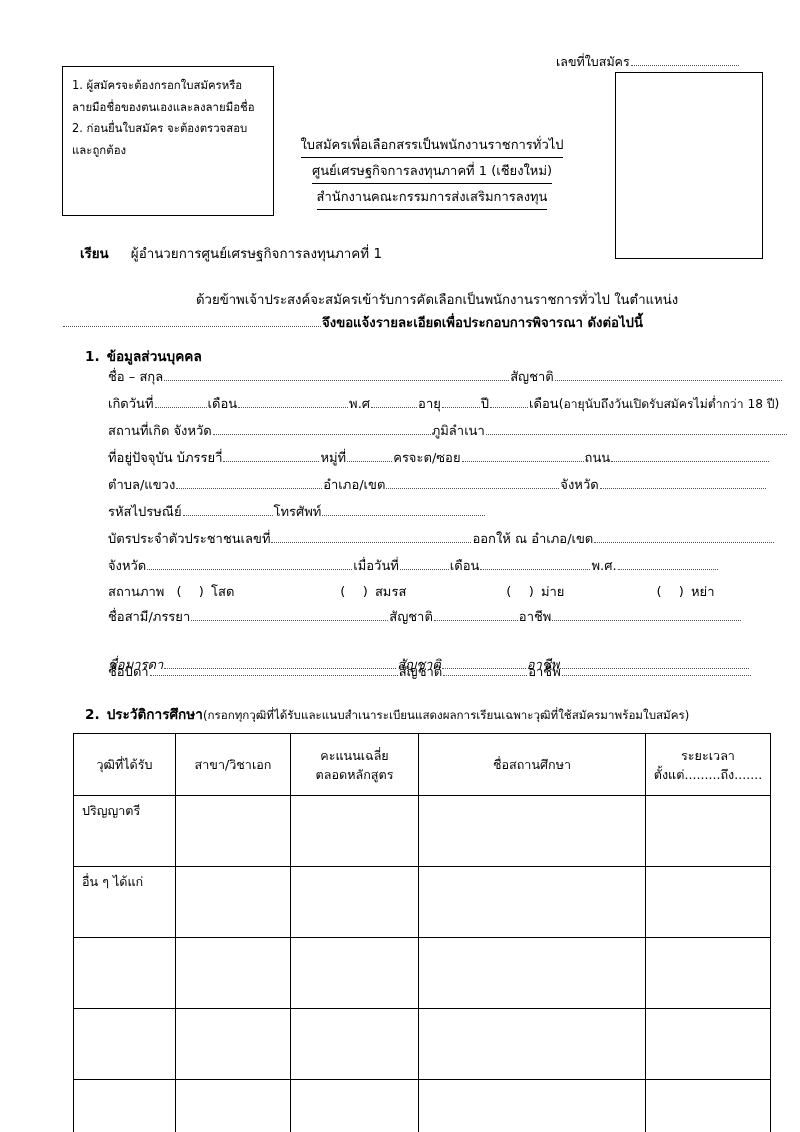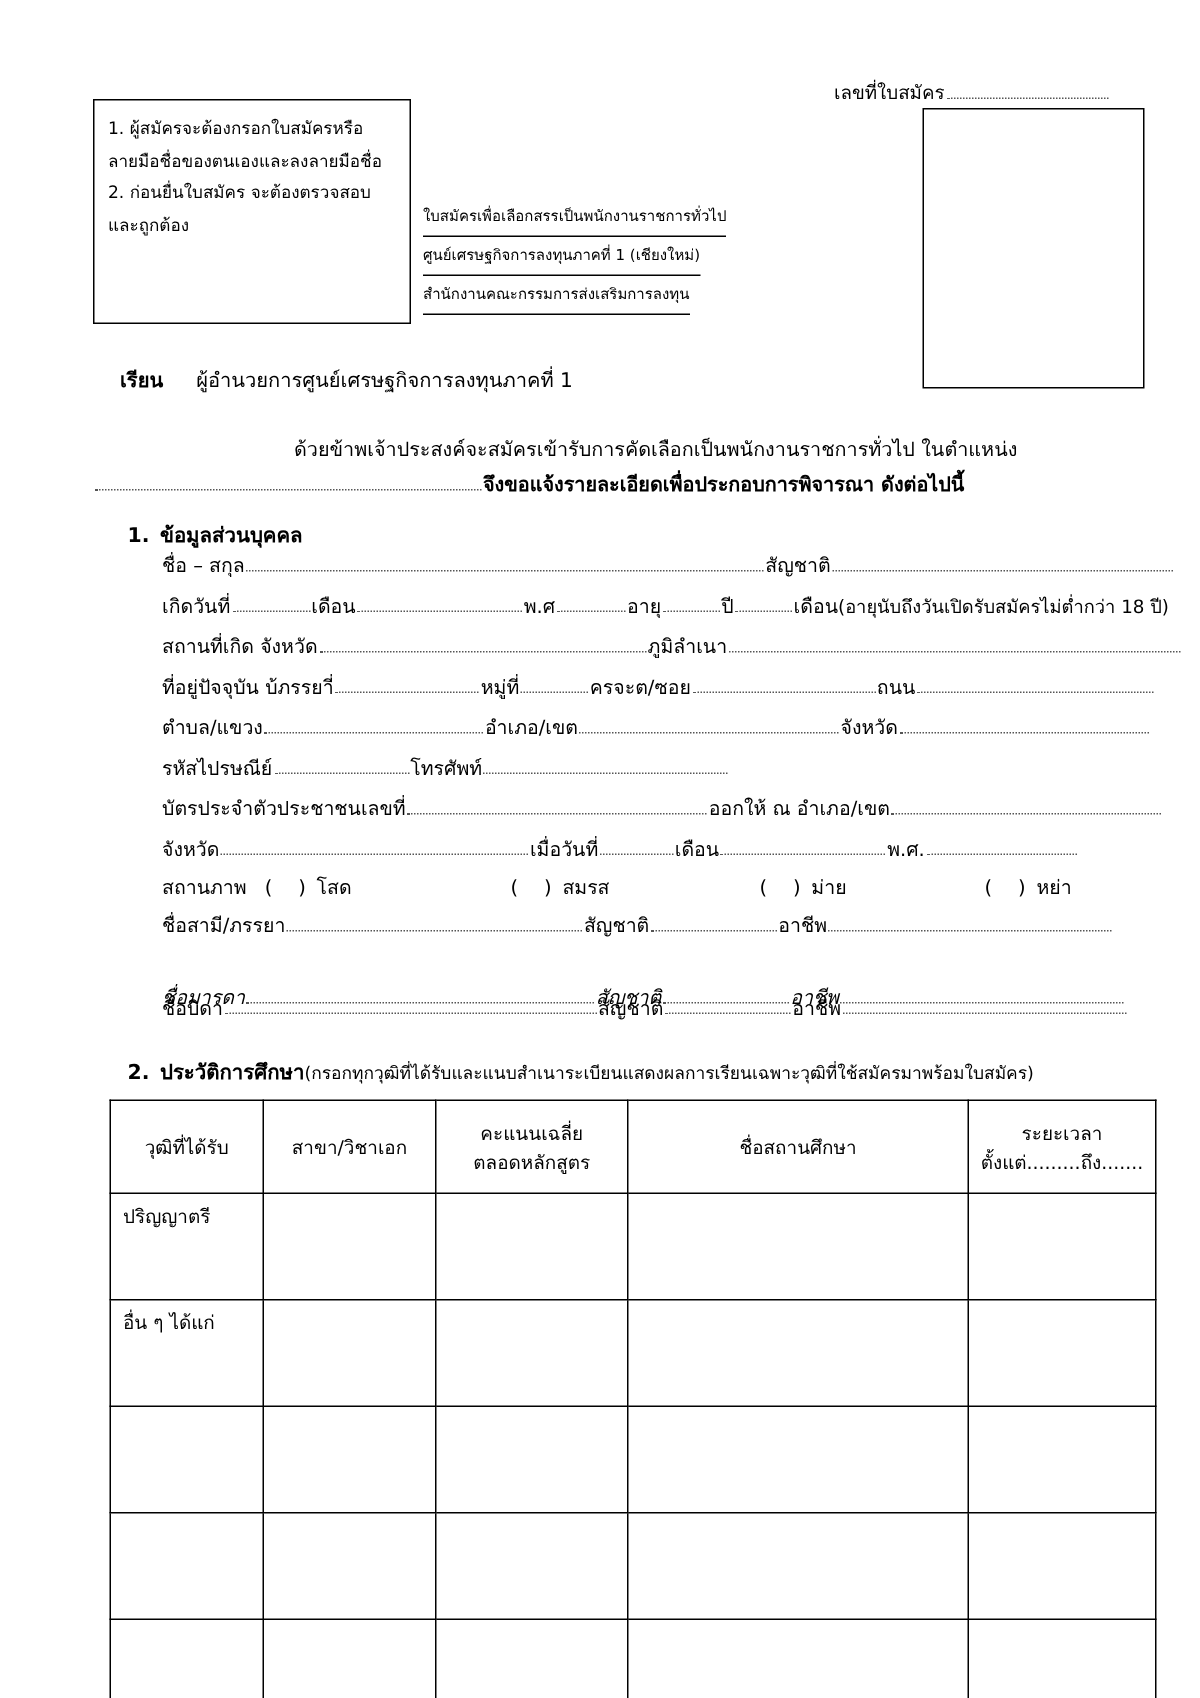--- a/index.html
+++ b/index.html
@@ -69,21 +69,22 @@
     height: 187px;
     border: 1.8px solid #000;
     background: #fff;
   }
 
   .title-block {
     position: absolute;
     left: 282px;
     top: 132px;
     width: 300px;
-    font-size: 10px;
+    text-align: center;
+    font-size: 13px;
     line-height: 25px;
   }
   .title-block .tl {
     display: inline-block;
     border-bottom: 1px solid #000;
     padding-bottom: 0px;
     white-space: nowrap;
   }
 
   

